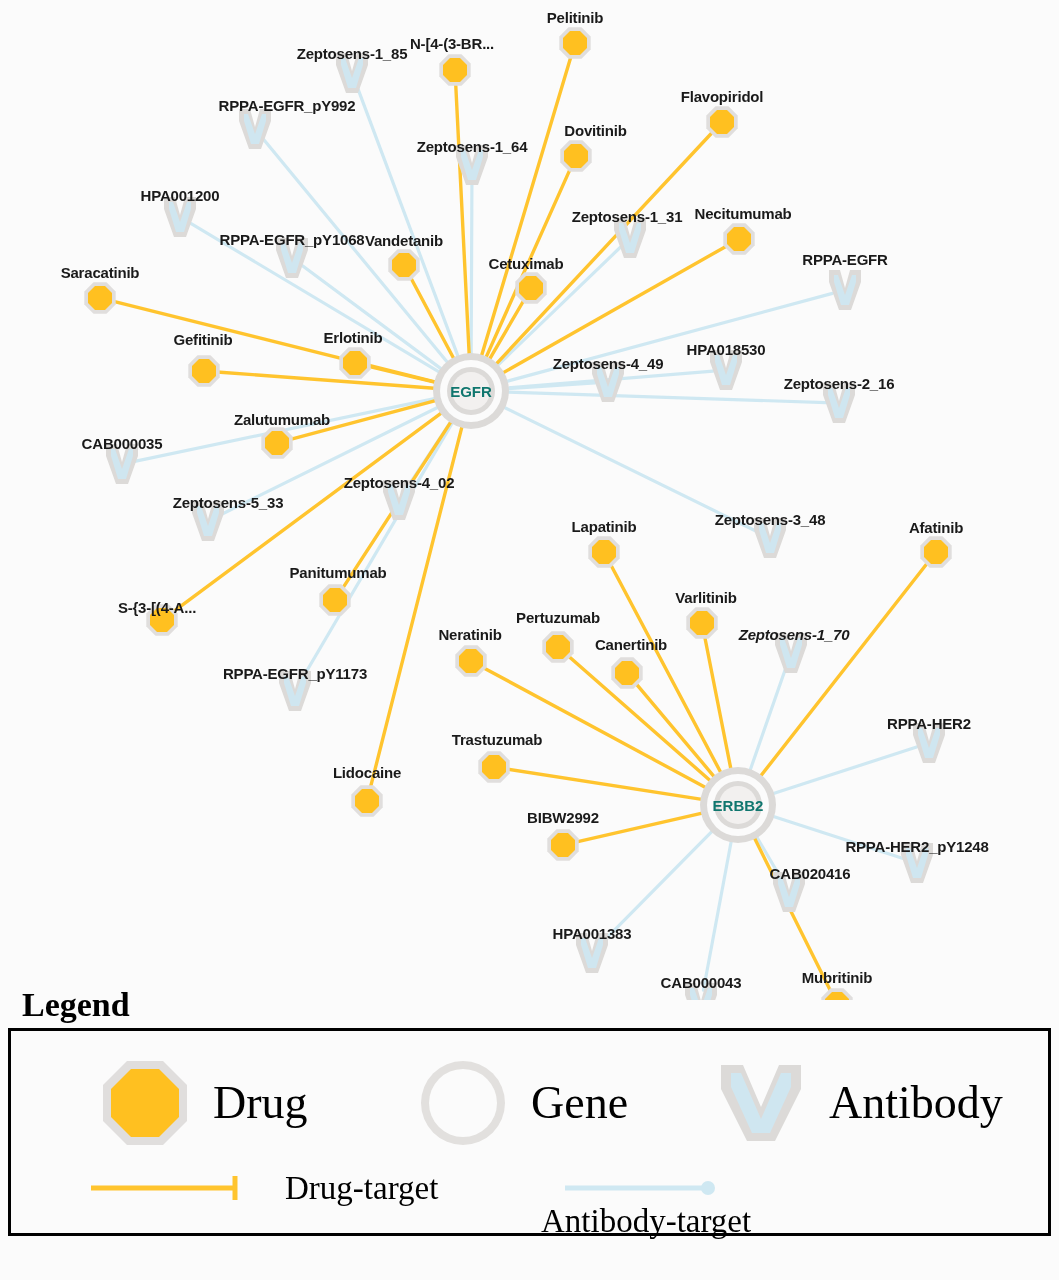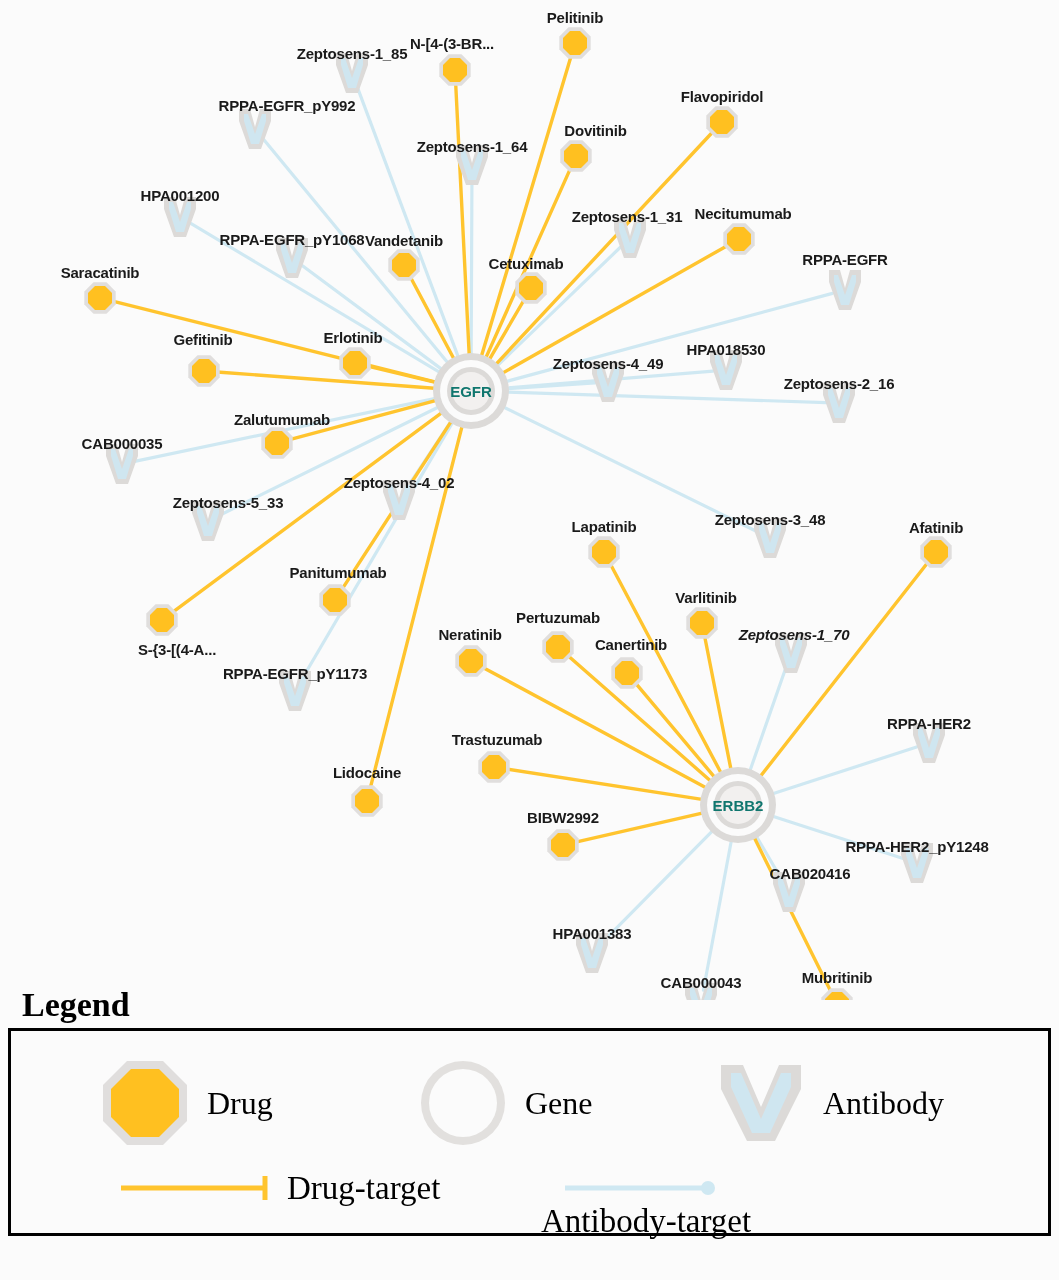--- a/index.html
+++ b/index.html
@@ -65,23 +65,23 @@
     height: 208px;
     position: relative;
   }
   .leg-item {
     position: absolute;
     display: flex;
     align-items: center;
   }
   .leg-text {
     font-family: "Liberation Serif", serif;
-    font-size: 32px;
+    font-size: 46px;
     color: #000;
-    margin-left: 14px;
+    margin-left: 20px;
     line-height: 1;
   }
   .leg-text-sm {
     font-family: "Liberation Serif", serif;
     font-size: 33px;
     color: #000;
     margin-left: 10px;
     line-height: 1;
   }
 </style>
@@ -361,21 +361,21 @@
       <div class="node-label" style="left: 743px; top: 222px;">Necitumumab</div>
       <div class="node-label" style="left: 404px; top: 249px;">Vandetanib</div>
       <div class="node-label" style="left: 526px; top: 272px;">Cetuximab</div>
       <div class="node-label" style="left: 100px; top: 281px;">Saracatinib</div>
       <div class="node-label" style="left: 353px; top: 346px;">Erlotinib</div>
       <div class="node-label" style="left: 203px; top: 348px;">Gefitinib</div>
       <div class="node-label" style="left: 282px; top: 428px;">Zalutumumab</div>
       <div class="node-label" style="left: 604px; top: 535px;">Lapatinib</div>
       <div class="node-label" style="left: 936px; top: 536px;">Afatinib</div>
       <div class="node-label" style="left: 338px; top: 581px;">Panitumumab</div>
-      <div class="node-label" style="left: 177px; top: 616px; margin-top: 42px;">S-{3-[(4-A...</div>
+      <div class="node-label" style="left: 157px; top: 616px;">S-{3-[(4-A...</div>
       <div class="node-label" style="left: 706px; top: 606px;">Varlitinib</div>
       <div class="node-label" style="left: 558px; top: 626px;">Pertuzumab</div>
       <div class="node-label" style="left: 631px; top: 653px;">Canertinib</div>
       <div class="node-label" style="left: 470px; top: 643px;">Neratinib</div>
       <div class="node-label" style="left: 497px; top: 748px;">Trastuzumab</div>
       <div class="node-label" style="left: 367px; top: 781px;">Lidocaine</div>
       <div class="node-label" style="left: 563px; top: 826px;">BIBW2992</div>
       <div class="node-label" style="left: 837px; top: 986px;">Mubritinib</div>
       <div class="gene-label" style="left: 471px; top: 391px;">EGFR</div>
       <div class="gene-label" style="left: 738px; top: 805px; text-align: right;">ERBB2</div>
@@ -402,21 +402,21 @@
       </div>
 
       <div class="leg-item" style="left:702px; top:24px;">
         <svg width="96" height="96" viewBox="0 0 96 96">
           <path d="M8,10 L30,10 L48,52 L66,10 L88,10 L88,34 L62,86 L34,86 L8,34 Z" fill="#dcdad8"></path>
           <path d="M18,18 L28,18 L48,64 L68,18 L78,18 L78,32 L57,78 L39,78 L18,32 Z" fill="#cfe6f0"></path>
         </svg>
         <span class="leg-text">Antibody</span>
       </div>
 
-      <div class="leg-item" style="left:106px; top:140px;">
+      <div class="leg-item" style="left:76px; top:140px;gap:28px;">
         <svg width="160" height="34" viewBox="0 0 160 34">
           <line x1="4" y1="17" x2="148" y2="17" stroke="#FFC42E" stroke-width="5"></line>
           <line x1="148" y1="5" x2="148" y2="29" stroke="#FFC42E" stroke-width="5"></line>
         </svg>
         <span class="leg-text-sm">Drug-target</span>
       </div>
 
       <div class="leg-item" style="left:520px; top:140px;flex-direction:column;">
         <svg width="160" height="34" viewBox="0 0 160 34">
           <line x1="4" y1="17" x2="142" y2="17" stroke="#cfe8f2" stroke-width="5"></line>

